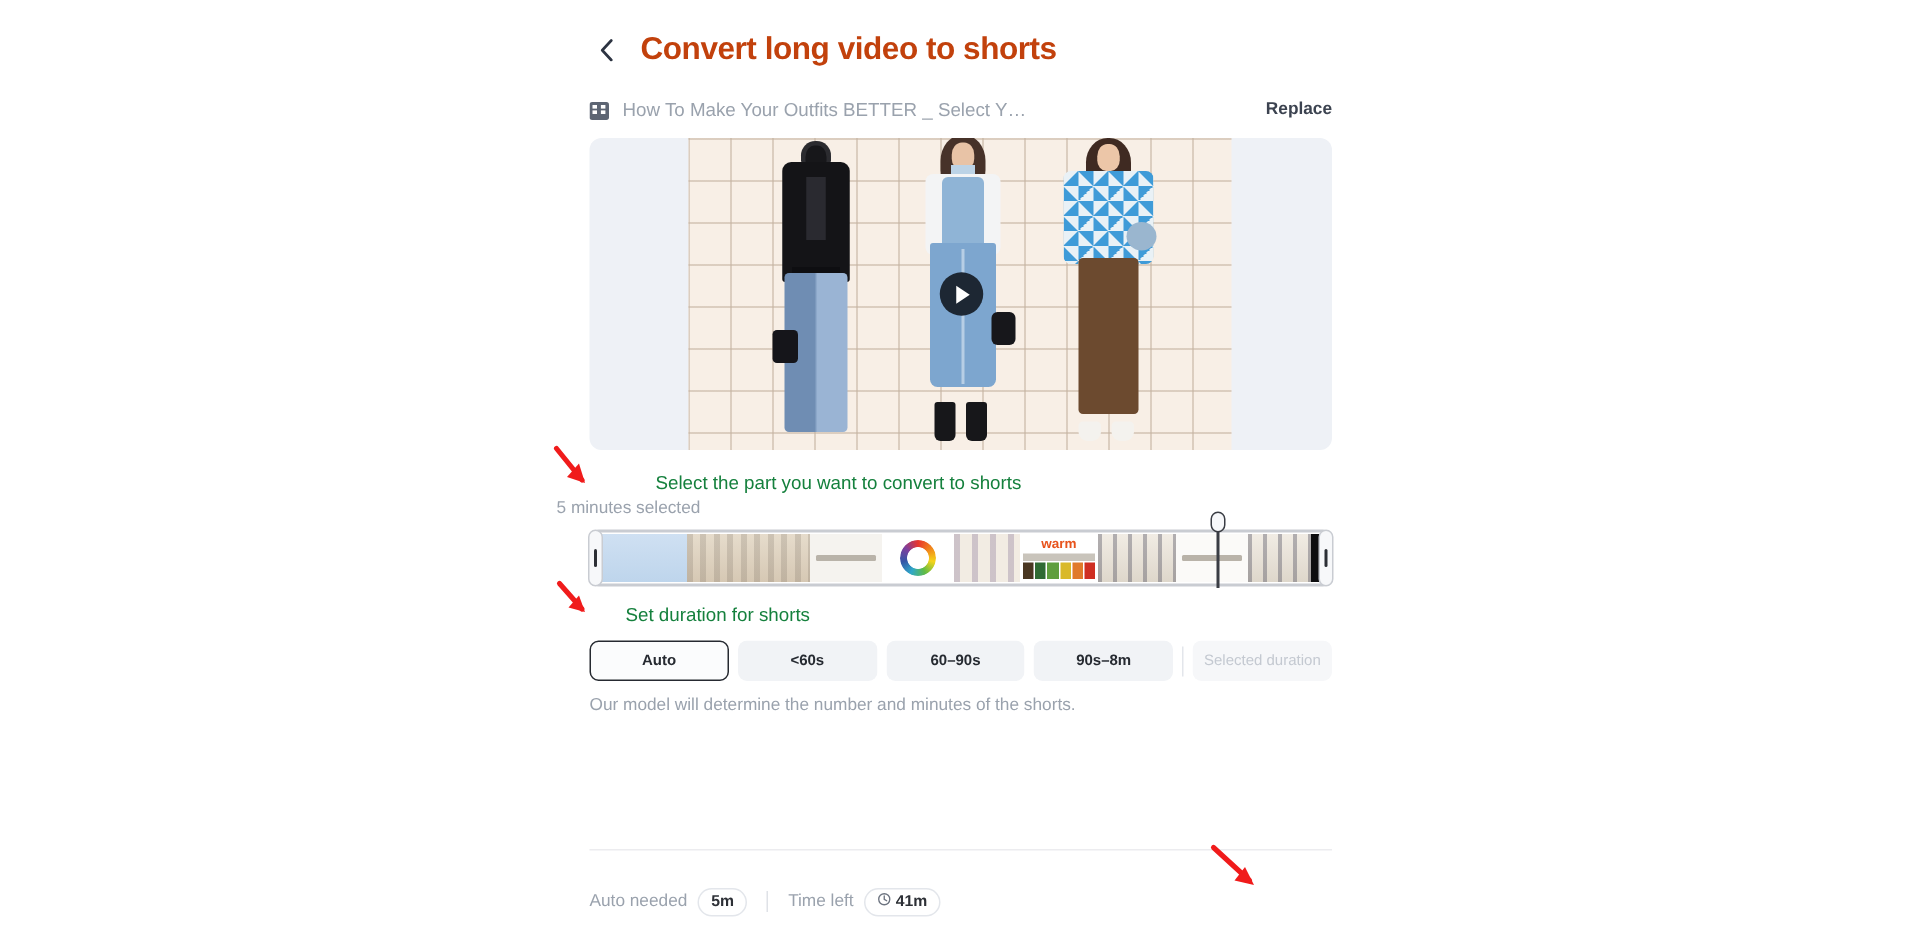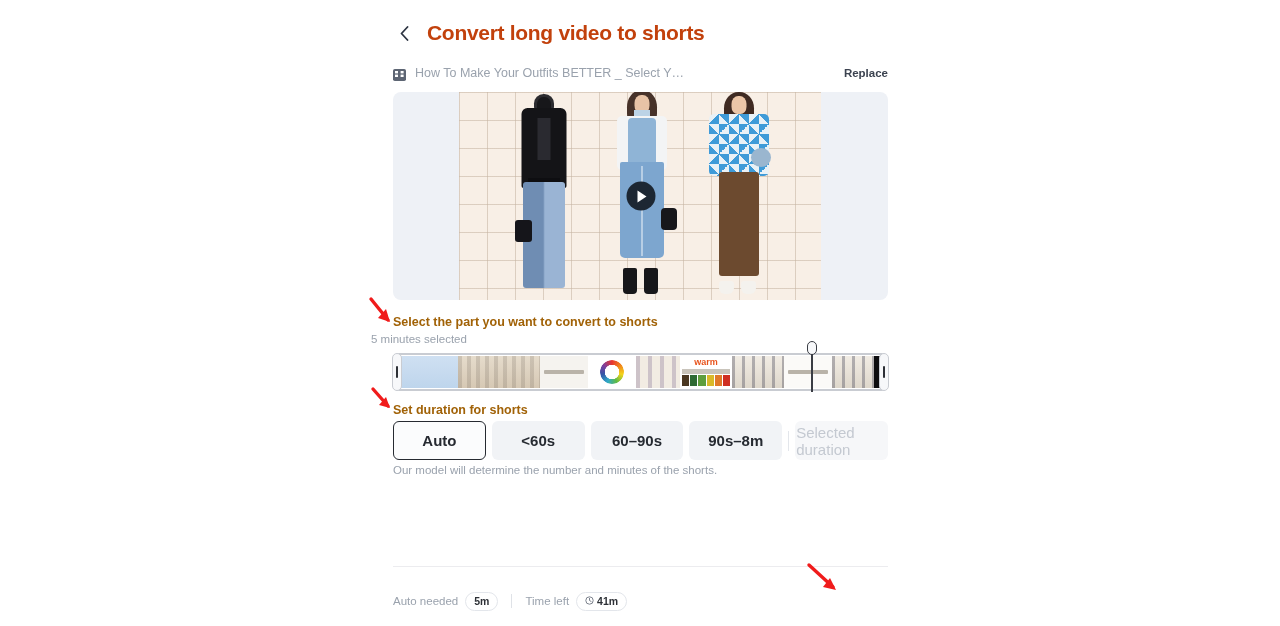--- a/index.html
+++ b/index.html
@@ -102,21 +102,21 @@
     position: absolute; left: 50%; top: 50%; transform: translate(-50%,-50%);
     width: 29px; height: 29px; border-radius: 50%; background: #1d2733;
     display: flex; align-items: center; justify-content: center; cursor: pointer;
   }
   .play-btn .tri {
     width: 0; height: 0; margin-left: 2px;
     border-left: 9px solid #fff; border-top: 6px solid transparent; border-bottom: 6px solid transparent;
   }
 
   
-  .section-title { position: absolute; font-size: 12.5px; font-weight: 700; color: #a16207; }
+  .section-title { position: absolute; font-size: 12.5px; font-weight: 400; color: #15803d; margin-left: 44px; }
   .section-sub { position: absolute; font-size: 11.5px; color: #9aa2ad; }
 
   
   .timeline-wrap { position: absolute; left: 393px; top: 356px; width: 495px; height: 32px; }
   .timeline-frames {
     position: absolute; inset: 0; border-radius: 4px; overflow: hidden;
     display: flex; background: #8b5cf6;
   }
   .tf { height: 100%; flex: 0 0 auto; position: relative; overflow: hidden; }
   .timeline-sel {
@@ -134,22 +134,22 @@
   .playhead { position: absolute; top: -15px; width: 10px; height: 50px; z-index: 5; cursor: ew-resize; }
   .playhead .pin {
     position: absolute; left: 0; top: 0; width: 10px; height: 14px;
     background: #f7f8fa; border: 1.4px solid #3a3d44; border-radius: 5px;
   }
   .playhead .stem { position: absolute; left: 4px; top: 13px; width: 2px; height: 38px; background: #3a3d44; }
 
   
   .dur-row { position: absolute; left: 393px; top: 426px; width: 495px; height: 29px; display: flex; align-items: center; gap: 6px; }
   .dur-btn {
-    height: 39px; border-radius: 6px; display: flex; align-items: center; justify-content: center;
-    font-size: 15px; font-weight: 700; color: #262a31; background: #f1f3f6; border: 1px solid transparent;
+    height: 27px; border-radius: 6px; display: flex; align-items: center; justify-content: center;
+    font-size: 10px; font-weight: 700; color: #262a31; background: #f1f3f6; border: 1px solid transparent;
     cursor: pointer; flex: 1 1 0;
   }
   .dur-btn.active { background: #fbfcfd; border: 1.4px solid #262a31; }
   .dur-sep { width: 1px; height: 20px; background: #e3e6eb; flex: 0 0 auto; }
   .dur-btn.disabled { background: #f6f7f9; color: #c4c9d1; cursor: default; font-weight: 400; flex: 1 1 0; }
   .dur-note { position: absolute; left: 393px; top: 464px; font-size: 11.5px; color: #9aa2ad; }
 
   
   .divider { position: absolute; left: 393px; top: 566px; width: 495px; height: 1px; background: #ececef; }
   .footer { position: absolute; left: 393px; top: 586px; width: 495px; height: 30px; display: flex; align-items: center; }
@@ -292,21 +292,21 @@
       </div>
     <div class="timeline-sel"></div>
     <div class="trim-handle trim-left"></div>
     <div class="trim-handle trim-right"></div>
     <div class="playhead" id="playhead" style="left: 414px;">
       <div class="pin"></div>
         <div class="stem"></div>
     </div>
   </div>
 
-  <div class="section-title" style="left:393px; top:403px;">Set duration for shorts</div>
+  <div class="section-title" style="left:373px; top:403px;">Set duration for shorts</div>
 
   <div class="dur-row" id="dur-row">
       <div class="dur-btn active">Auto</div>
       <div class="dur-btn">&lt;60s</div>
       <div class="dur-btn">60–90s</div>
       <div class="dur-btn">90s–8m</div>
       <div class="dur-sep"></div>
       <div class="dur-btn disabled">Selected duration</div>
     </div>
 

